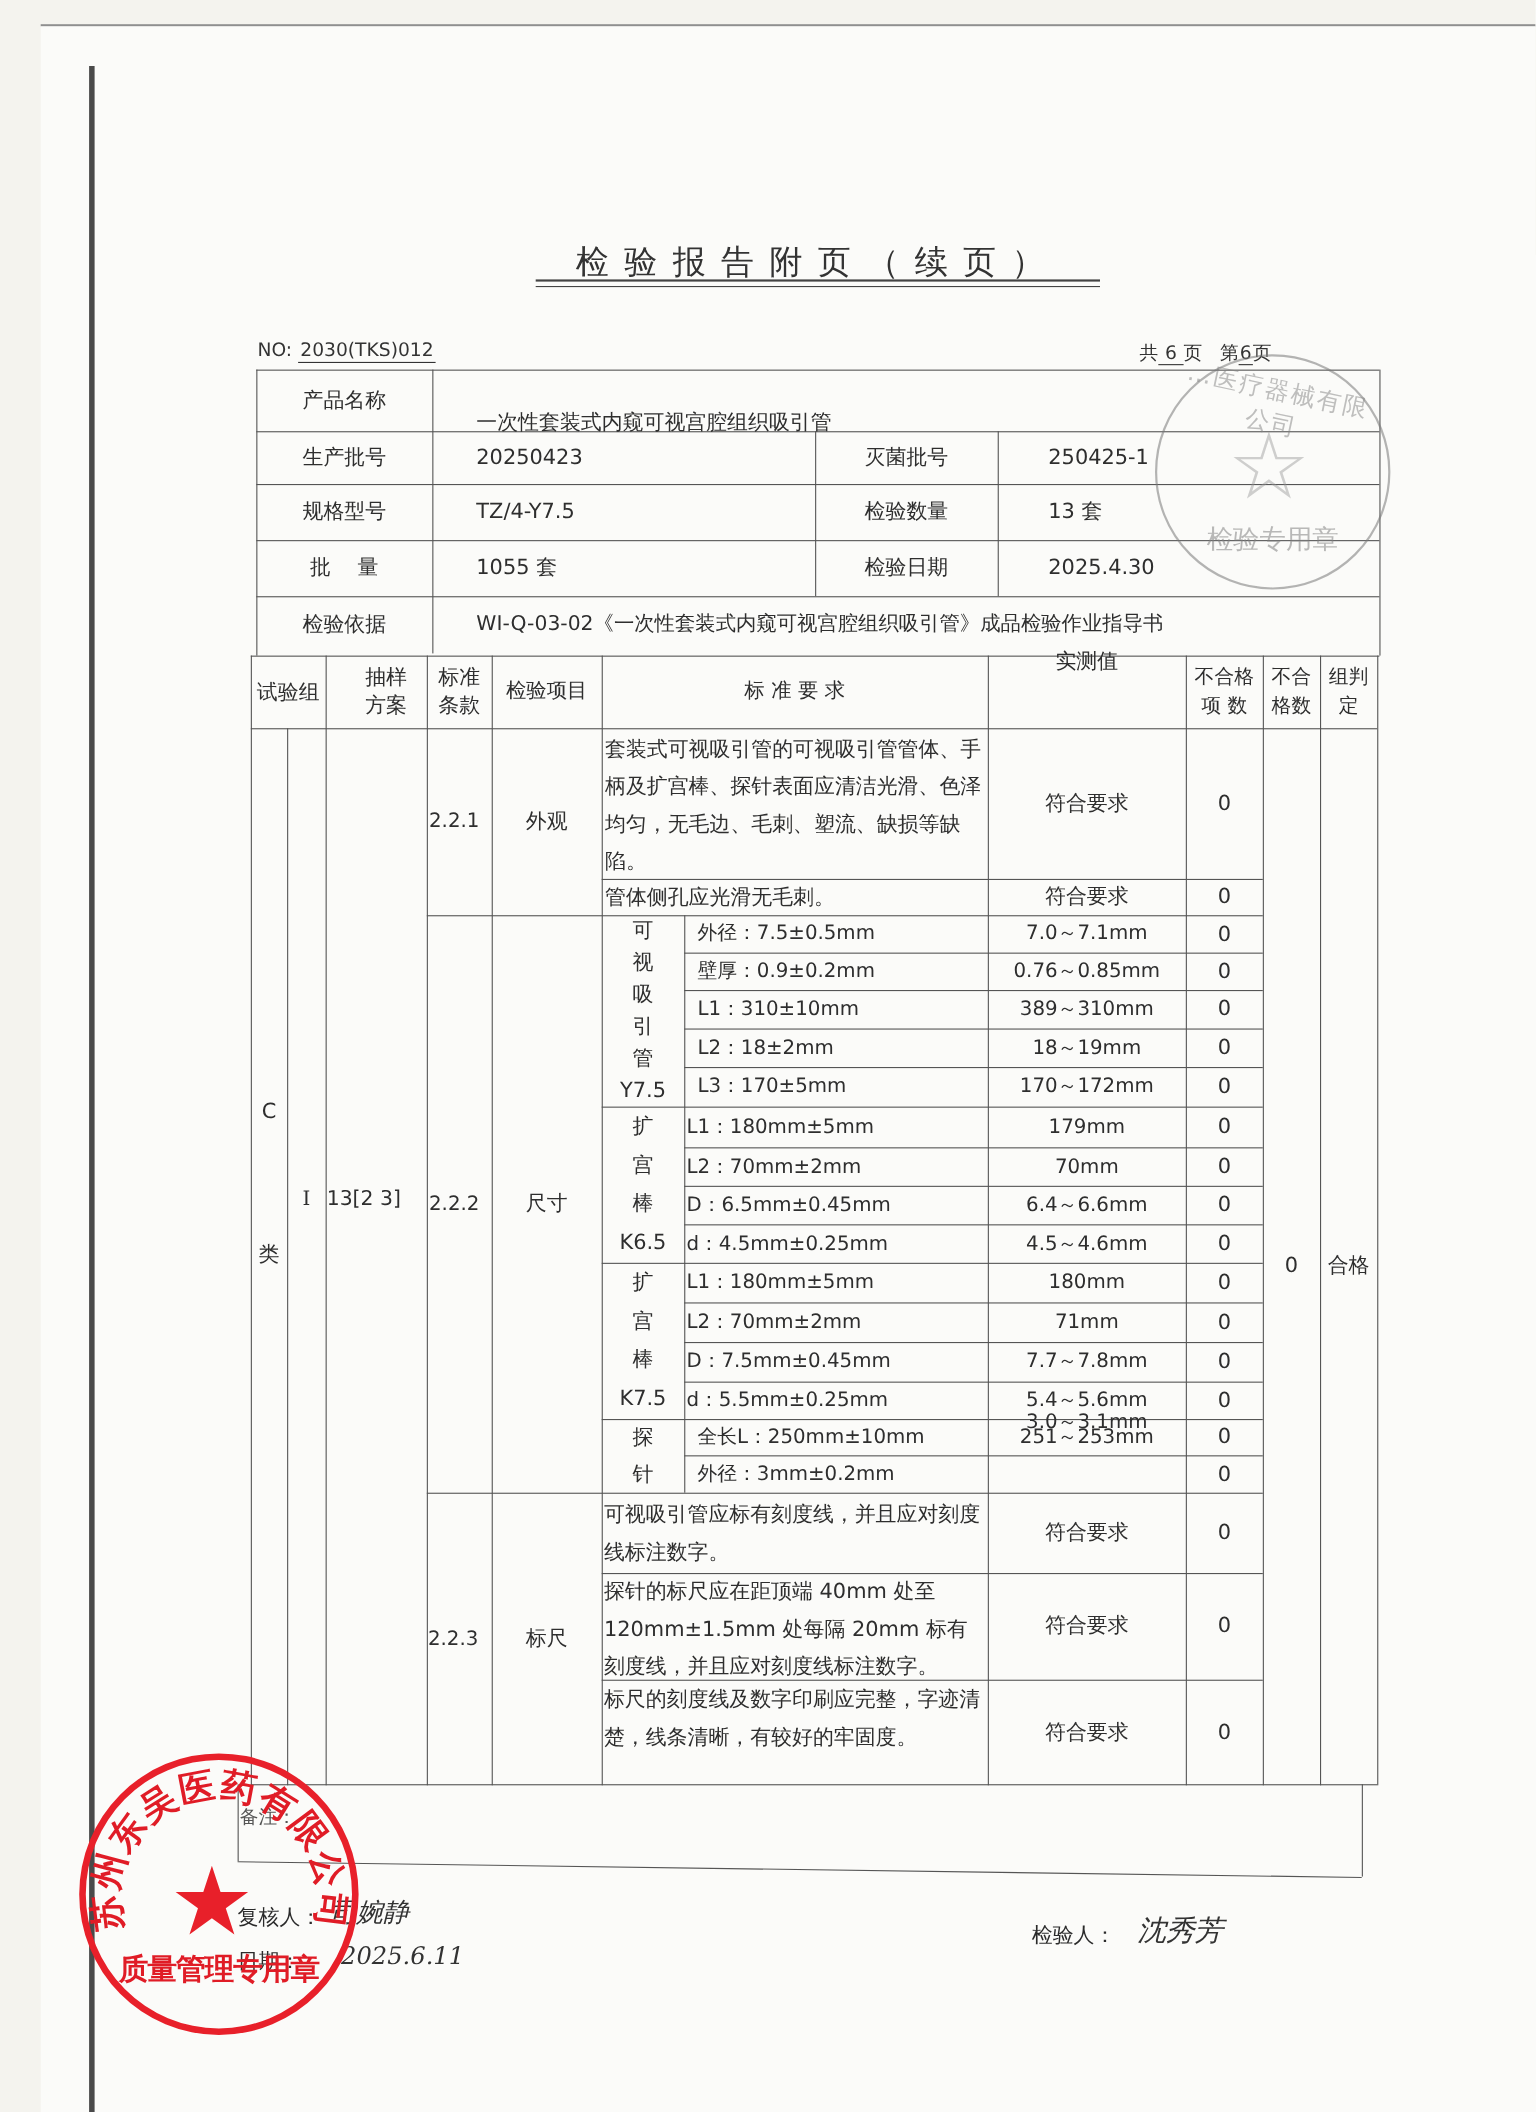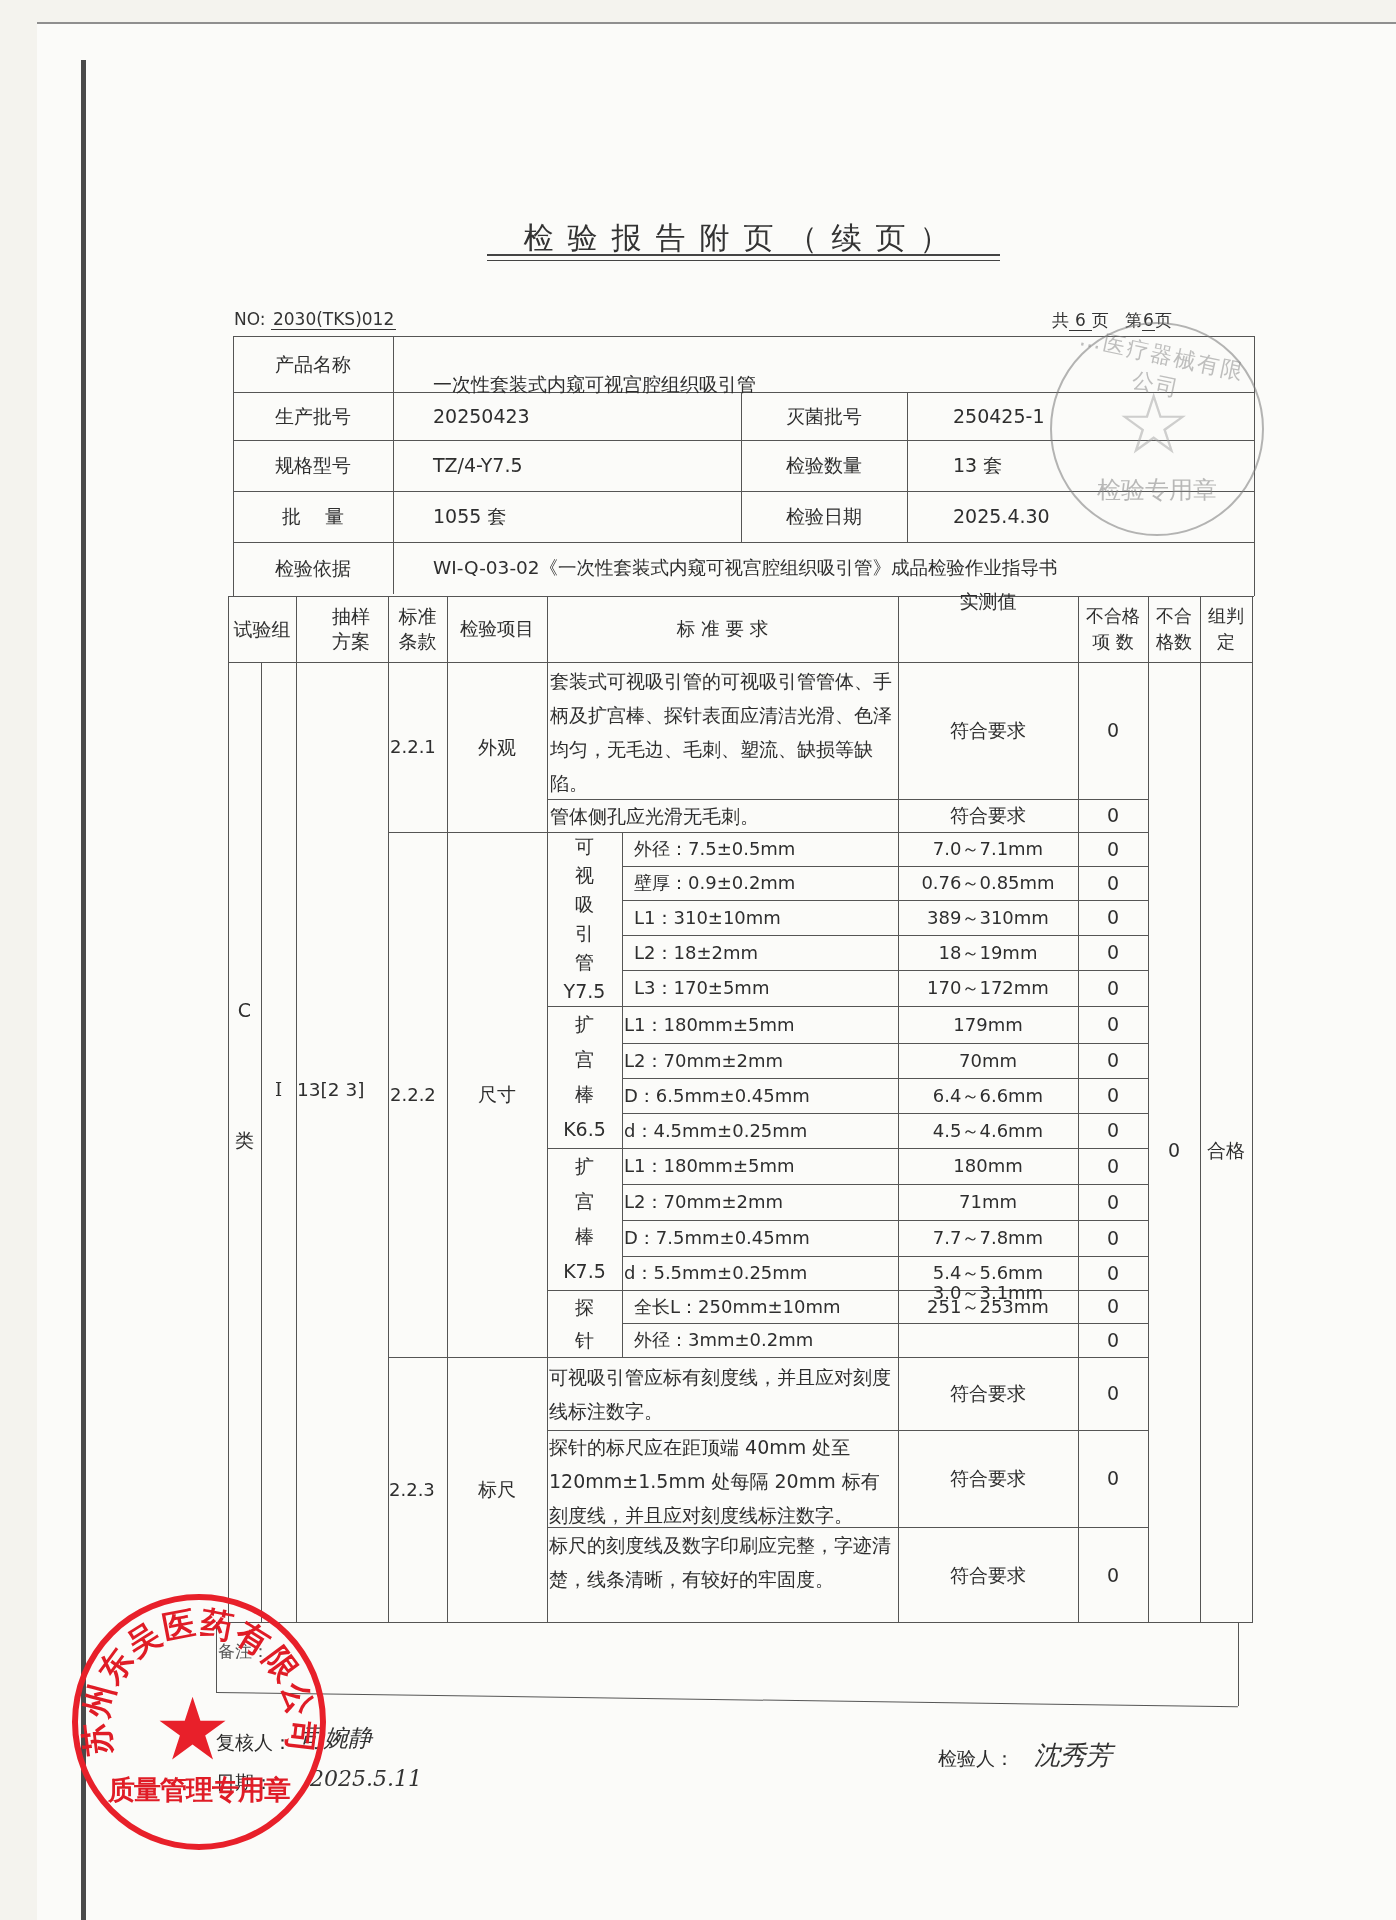--- a/index.html
+++ b/index.html
@@ -5,21 +5,21 @@
   html,body{margin:0;padding:0;}
   body{width:1396px;height:1920px;position:relative;background:#f4f3ee;font-family:"DejaVu Sans","Liberation Sans",sans-serif;color:#2b2b2b;overflow:hidden;}
   .paper{position:absolute;left:37px;top:24px;width:1359px;height:1896px;background:#fbfbf9;}
   .edge-top{position:absolute;left:37px;top:22px;width:1359px;height:2px;background:#8f8f8f;}
   .spine{position:absolute;left:81px;top:60px;width:5px;height:1860px;background:#4a4a4a;}
   .abs{position:absolute;}
   .title{left:487px;top:218px;width:513px;text-align:center;font-size:30px;letter-spacing:14px;color:#333;}
   .title-ul{left:487px;top:254px;width:513px;height:4px;border-top:2px solid #444;border-bottom:1px solid #444;}
   .no{left:234px;top:309px;font-size:17px;color:#333;}
   .no .ul{border-bottom:1.5px solid #333;padding:0 2px;}
-  .pg{left:1036px;top:309px;font-size:17px;color:#333;margin-left:16px;}
+  .pg{left:1036px;top:309px;font-size:17px;color:#333;}
   .pg .ul{border-bottom:1.5px solid #333;padding:0 6px;}
   .cell{position:absolute;box-sizing:border-box;display:flex;align-items:center;justify-content:center;font-size:19px;color:#2e2e2e;line-height:1.3;}
   .left{justify-content:flex-start;padding-left:8px;}
   .hl{position:absolute;height:0;border-top:1.6px solid #555;}
   .vl{position:absolute;width:0;border-left:1.6px solid #555;}
   .req{font-size:19px;line-height:34px;padding:0 2px;justify-content:flex-start;align-items:flex-start;text-align:left;}
   .vert{flex-direction:column;line-height:1.3;}
   .stamp-gray{position:absolute;left:1050px;top:322px;width:214px;height:214px;border-radius:50%;border:2.5px solid rgba(120,120,120,.55);box-sizing:border-box;}
   .stamp-gray .star{position:absolute;left:64px;top:58px;font-size:84px;color:rgba(150,150,150,.45);line-height:1;}
   .stamp-gray .arc{position:absolute;left:20px;top:16px;width:174px;font-size:22px;color:rgba(130,130,130,.5);text-align:center;transform:rotate(12deg);letter-spacing:2px;}
@@ -257,21 +257,21 @@
 <div>
   <div class="vl" style="left:216px;top:1622px;height:70px"></div>
   <div class="vl" style="left:1238px;top:1622px;height:84px"></div>
   <div class="hl" style="left:216px;top:1692px;width:1022px;transform:rotate(0.8deg);transform-origin:left"></div>
   <div class="abs" style="left:218px;top:1640px;font-size:17px;color:#555">备注：</div>
 </div>
 
 <div class="abs" style="left:216px;top:1730px;font-size:19px">复核人：</div>
 <div class="abs sig" style="left:300px;top:1722px;font-size:24px">司婉静</div>
 <div class="abs" style="left:216px;top:1770px;font-size:19px">日期：</div>
-<div class="abs sig" style="left:310px;top:1766px;font-size:22px">2025.5.11</div>
+<div class="abs sig" style="left:310px;top:1766px;font-size:22px">2025.6.11</div>
 
 <div class="abs" style="left:938px;top:1746px;font-size:19px">检验人：</div>
 <div class="abs sig" style="left:1034px;top:1738px;font-size:26px">沈秀芳</div>
 
 <div class="stamp-gray">
   <div class="arc">…医疗器械有限公司</div>
   <div class="star">☆</div>
   <div class="bottom">检验专用章</div>
 </div>
 

